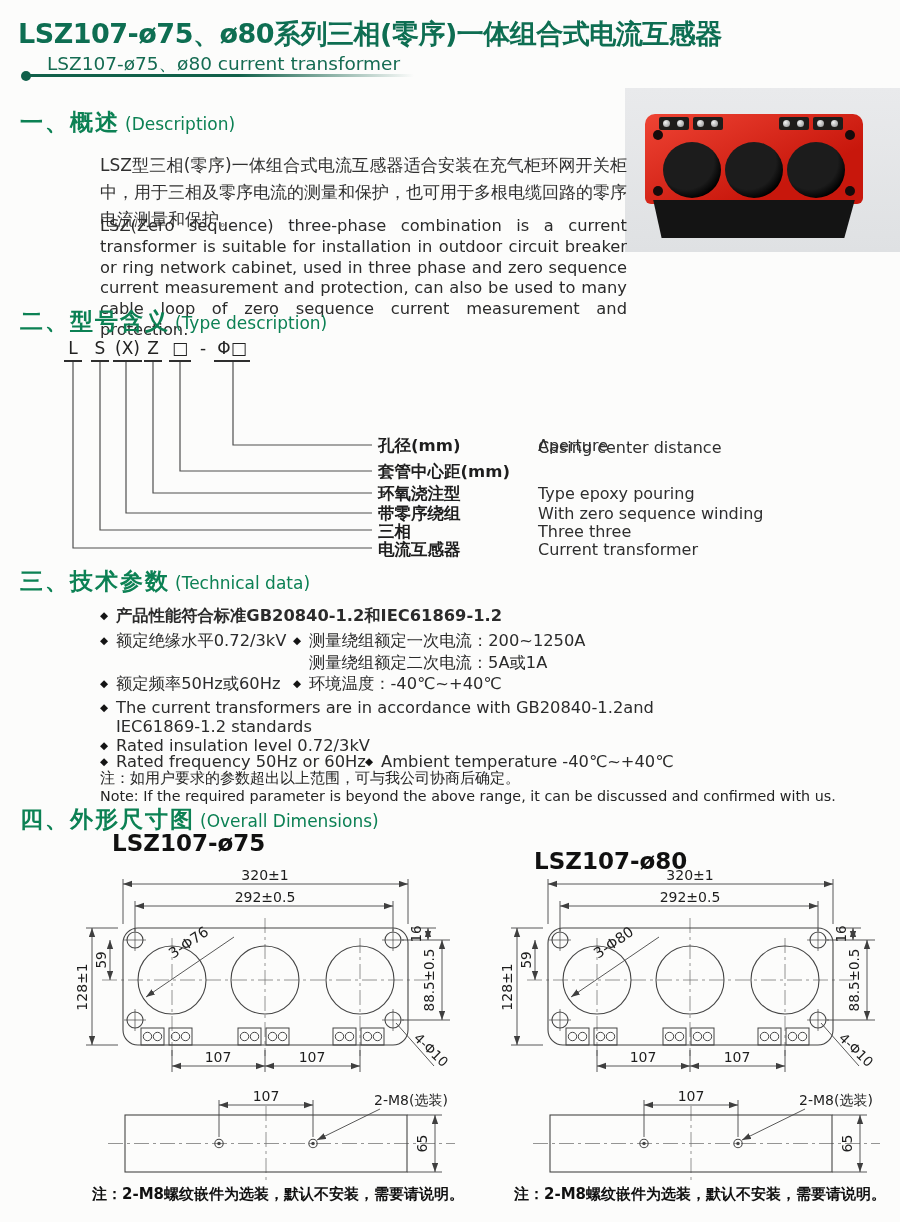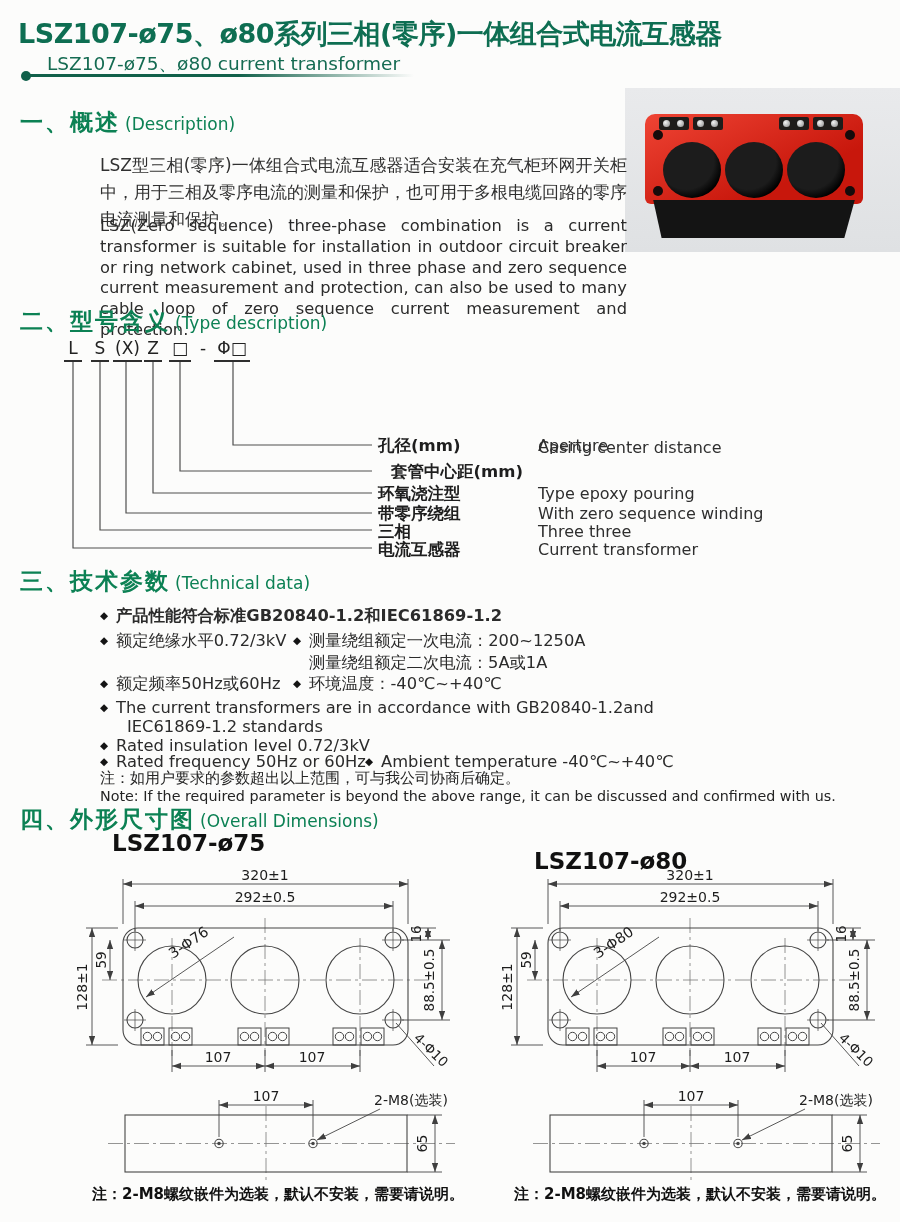--- a/index.html
+++ b/index.html
@@ -115,21 +115,21 @@
     <path d="M180,26 V135 H372"></path>
     <path d="M153,26 V157 H372"></path>
     <path d="M126,26 V177 H372"></path>
     <path d="M100,26 V194 H372"></path>
     <path d="M73,26  V212 H372"></path>
   </g>
 </svg>
 
 <div class="td-zh" style="top:435px;">孔径(mm)</div>
 <div class="td-en" style="top:436px;">Aperture</div>
-<div class="td-zh" style="top:461px;margin-left:13px;">套管中心距(mm)</div>
+<div class="td-zh" style="top:461px;">套管中心距(mm)</div>
 <div class="td-en" style="top:438px;">Casing center distance</div>
 <div class="td-zh" style="top:483px;">环氧浇注型</div>
 <div class="td-en" style="top:484px;">Type epoxy pouring</div>
 <div class="td-zh" style="top:503px;">带零序绕组</div>
 <div class="td-en" style="top:504px;">With zero sequence winding</div>
 <div class="td-zh" style="top:521px;">三相</div>
 <div class="td-en" style="top:522px;">Three three</div>
 <div class="td-zh" style="top:539px;">电流互感器</div>
 <div class="td-en" style="top:540px;">Current transformer</div>
 
@@ -137,21 +137,21 @@
   <span class="sec-num">三、</span><span class="sec-zh">技术参数</span><span class="sec-en">(Technical data)</span>
 </div>
 
 <div class="b-row" style="left:100px;top:605px;font-weight:bold;"><span>产品性能符合标准GB20840-1.2和IEC61869-1.2</span></div>
 <div class="b-row" style="left:100px;top:630px;"><span>额定绝缘水平0.72/3kV</span></div>
 <div class="b-row" style="left:293px;top:630px;"><span>测量绕组额定一次电流：200~1250A</span></div>
 <div class="b-row no-bullet" style="left:309px;top:652px;"><span>测量绕组额定二次电流：5A或1A</span></div>
 <div class="b-row" style="left:100px;top:673px;"><span>额定频率50Hz或60Hz</span></div>
 <div class="b-row" style="left:293px;top:673px;"><span>环境温度：-40℃~+40℃</span></div>
 <div class="b-row" style="left:100px;top:697px;"><span>The current transformers are in accordance with GB20840-1.2and</span></div>
-<div class="b-row no-bullet" style="left:116px;top:716px;margin-left:11px;"><span>IEC61869-1.2 standards</span></div>
+<div class="b-row no-bullet" style="left:116px;top:716px;"><span>IEC61869-1.2 standards</span></div>
 <div class="b-row" style="left:100px;top:735px;"><span>Rated insulation level 0.72/3kV</span></div>
 <div class="b-row" style="left:100px;top:751px;"><span>Rated frequency 50Hz or 60Hz</span></div>
 <div class="b-row" style="left:365px;top:751px;"><span>Ambient temperature -40℃~+40℃</span></div>
 <div class="note-line note-zh">注：如用户要求的参数超出以上范围，可与我公司协商后确定。</div>
 <div class="note-line note-en">Note: If the required parameter is beyond the above range, it can be discussed and confirmed with us.</div>
 
 <div class="sec-head" style="left:20px;top:804px;">
   <span class="sec-num">四、</span><span class="sec-zh">外形尺寸图</span><span class="sec-en">(Overall Dimensions)</span>
 </div>
 

